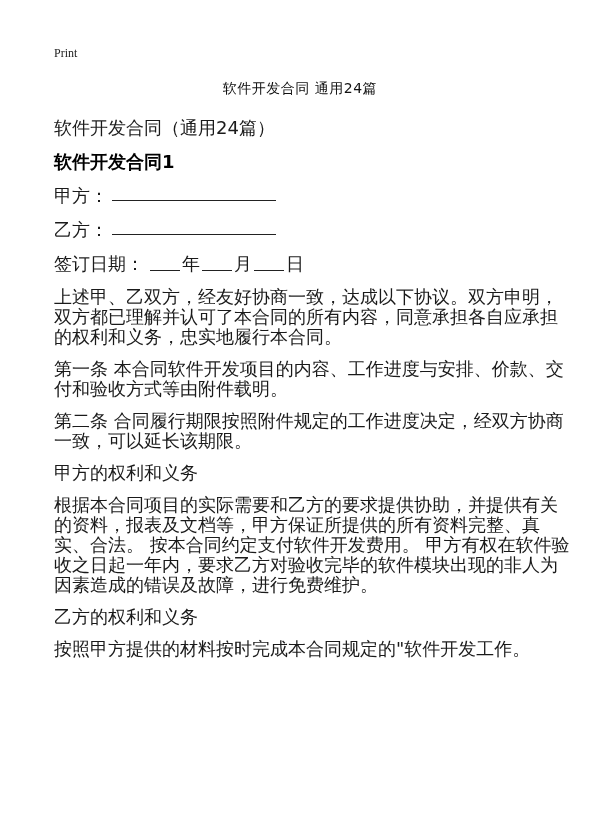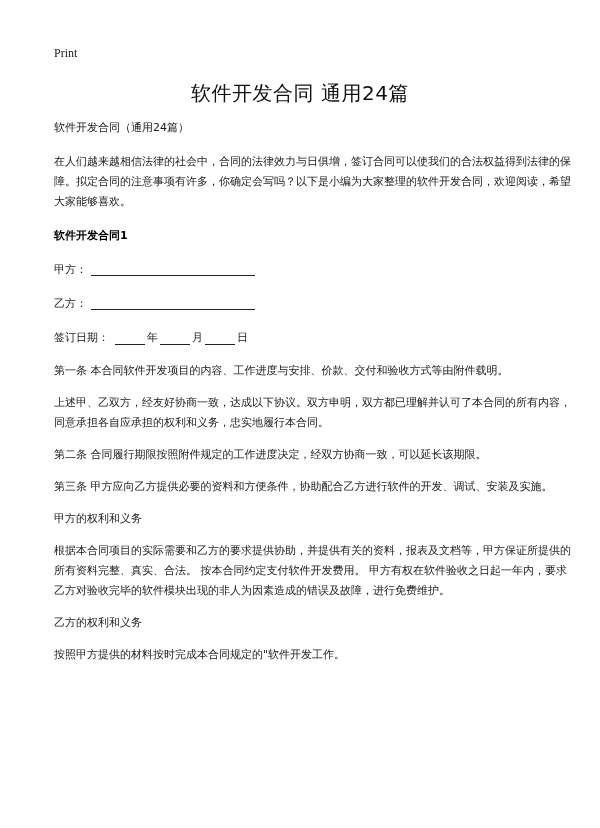--- a/index.html
+++ b/index.html
@@ -31,50 +31,50 @@
       font-size: 12px;
       color: #222;
       cursor: pointer;
     }
     .doc-title {
       position: absolute;
       left: 0;
       width: 600px;
       top: 80px;
       text-align: center;
-      font-size: 20px;
+      font-size: 14px;
       color: #111;
       letter-spacing: 0.5px;
     }
     .content {
       position: absolute;
       left: 54px;
       top: 118px;
       width: 520px;
-      font-size: 11px;
+      font-size: 18px;
       line-height: 20px;
       color: #1a1a1a;
     }
     .content p {
       margin: 0 0 12px 0;
     }
     .subtitle {
       margin-bottom: 14px !important;
     }
     .intro {
       margin-bottom: 14px !important;
     }
     .section-heading {
       font-weight: bold;
       margin-bottom: 14px !important;
       color: #000000;
     }
     .field-row {
       display: flex;
-      align-items: center;
+      align-items: flex-start;
       height: 20px;
       margin-bottom: 14px;
     }
     .field-label {
       white-space: nowrap;
     }
     .field-line {
       display: inline-block;
       border-bottom: 1px solid #222;
       height: 14px;
@@ -103,21 +103,20 @@
 <div class="page">
 
   <div class="print-link">Print</div>
 
   <div class="doc-title">软件开发合同 通用24篇</div>
 
   <div class="content">
 
     <p class="subtitle">软件开发合同（通用24篇）</p>
 
-    <p class="intro">在人们越来越相信法律的社会中，合同的法律效力与日俱增，签订合同可以使我们的合法权益得到法律的保障。拟定合同的注意事项有许多，你确定会写吗？以下是小编为大家整理的软件开发合同，欢迎阅读，希望大家能够喜欢。</p>
 
     <p class="section-heading">软件开发合同1</p>
 
     <div class="field-row">
       <span class="field-label">甲方：</span>
       <span class="field-line long"></span>
     </div>
 
     <div class="field-row">
       <span class="field-label">乙方：</span>
@@ -127,23 +126,22 @@
     <div class="date-row">
       <span class="field-label">签订日期：</span>
       <span class="date-blank first"></span>
       <span>年</span>
       <span class="date-blank"></span>
       <span>月</span>
       <span class="date-blank"></span>
       <span>日</span>
     </div>
 
+    <p>上述甲、乙双方，经友好协商一致，达成以下协议。双方申明，双方都已理解并认可了本合同的所有内容，同意承担各自应承担的权利和义务，忠实地履行本合同。</p>
     <p>第一条 本合同软件开发项目的内容、工作进度与安排、价款、交付和验收方式等由附件载明。</p>
-    <p>上述甲、乙双方，经友好协商一致，达成以下协议。双方申明，双方都已理解并认可了本合同的所有内容，同意承担各自应承担的权利和义务，忠实地履行本合同。</p>
     <p>第二条 合同履行期限按照附件规定的工作进度决定，经双方协商一致，可以延长该期限。</p>
-    <p>第三条 甲方应向乙方提供必要的资料和方便条件，协助配合乙方进行软件的开发、调试、安装及实施。</p>
     <p>甲方的权利和义务</p>
     <p>根据本合同项目的实际需要和乙方的要求提供协助，并提供有关的资料，报表及文档等，甲方保证所提供的所有资料完整、真实、合法。 按本合同约定支付软件开发费用。 甲方有权在软件验收之日起一年内，要求乙方对验收完毕的软件模块出现的非人为因素造成的错误及故障，进行免费维护。</p>
     <p>乙方的权利和义务</p>
     <p>按照甲方提供的材料按时完成本合同规定的"软件开发工作。</p>
 
   </div>
 </div>
 
 </body></html>

